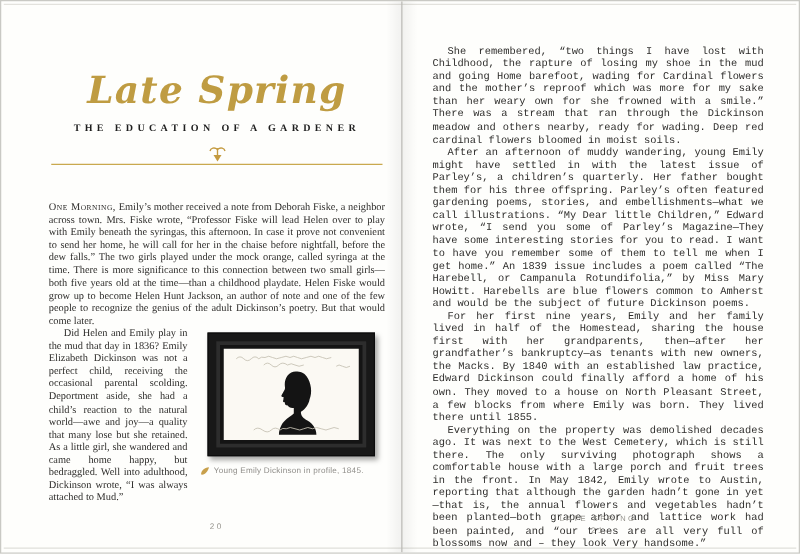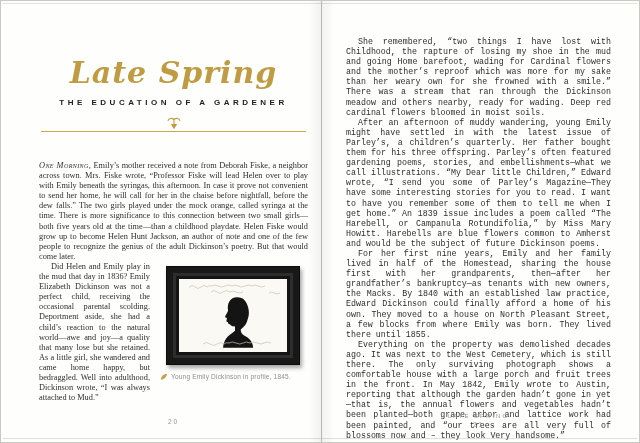--- a/index.html
+++ b/index.html
@@ -32,39 +32,39 @@
   .chapter-title{
     font-family:"DejaVu Serif",serif;
     font-style:italic;font-weight:bold;
     font-size:30px;line-height:32px;
     color:#bf9c42;
     letter-spacing:1px;
     margin:0;
   }
   .chapter-subtitle{
     margin-top:9px;
-    font-family:Liberation Sans, sans-serif;
+    font-family:Liberation Serif, serif;
     font-size:8px;font-weight:bold;
     letter-spacing:3.5px;
     color:#1e1e1e;
   }
   .rule-wrap{position:relative;margin-top:10px;height:22px;}
   .ornament{display:block;margin:0 auto;}
   .gold-rule{border:none;border-top:1px solid #c9a94e;margin:1px 2px 0 2px;}
 
   
   .body-text{
     margin-top:22px;
     font-size:8.3px;line-height:10.1px;
     color:#2e2d2b;
     text-align:justify;
   }
   .body-text p{margin:0;text-indent:12px;}
   .body-text p.no-indent{text-indent:0;}
-  .lead-in{font-style:italic;font-variant:small-caps;letter-spacing:0.4px;}
+  .lead-in{font-variant:small-caps;letter-spacing:0.4px;}
   .page.right .body-text{margin-top:36px;font-family:Liberation Mono, monospace;}
 
   
   .fig-wrap{float:right;width:150px;margin:4px 0 2px 8px;}
   .frame{
     width:134px;height:99px;margin-left:8px;
     background:#181818;
     border:1px solid #0c0c0c;
     box-shadow:2px 3px 4px rgba(0,0,0,0.35);
     padding:6px;box-sizing:border-box;

